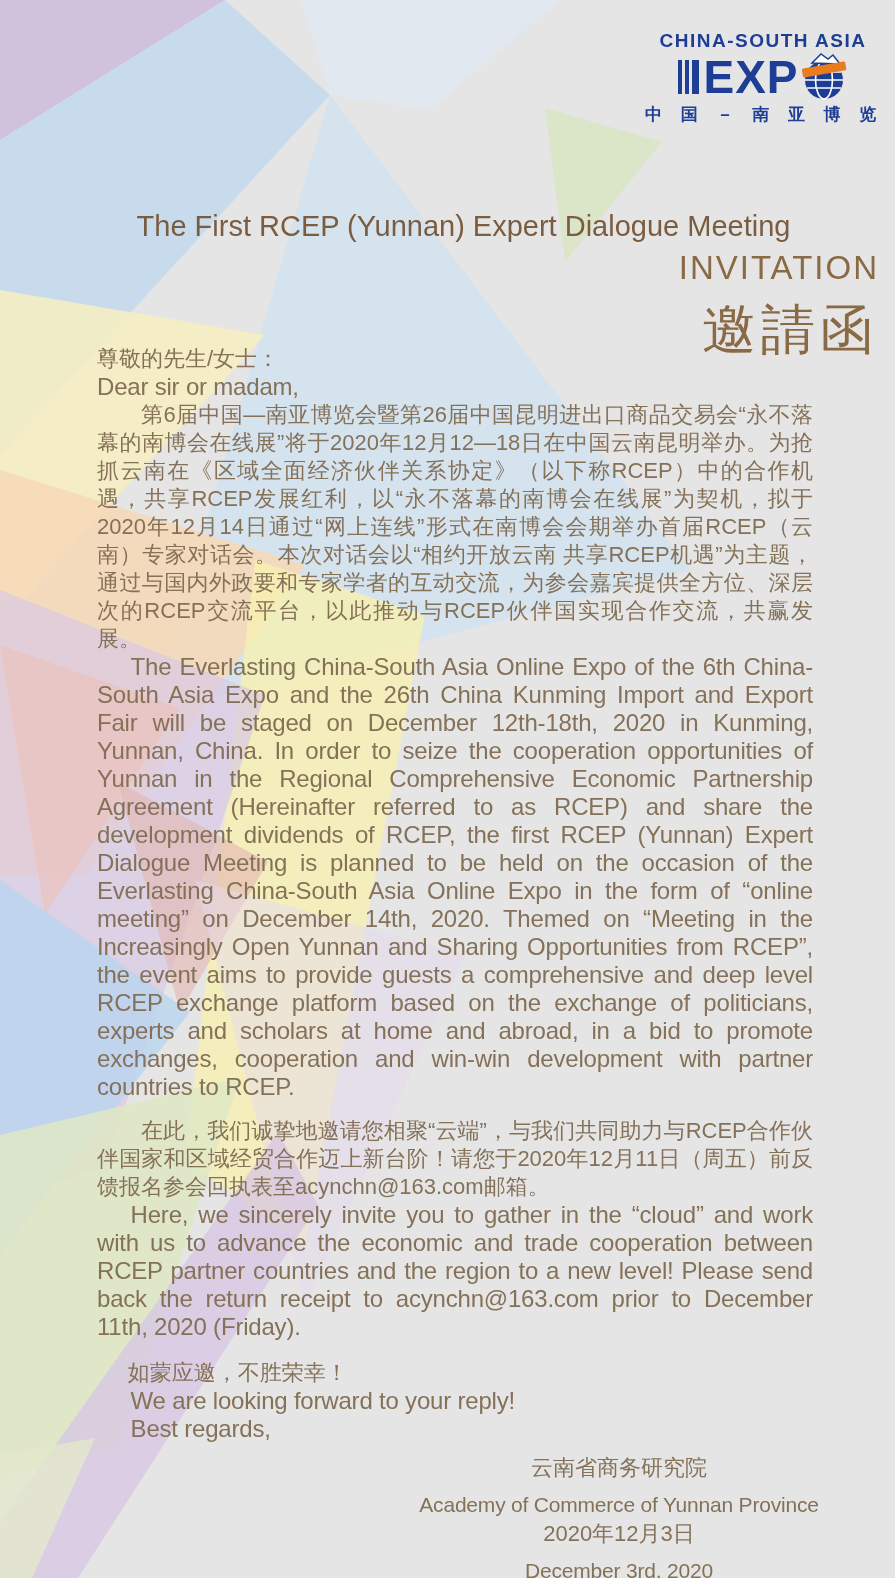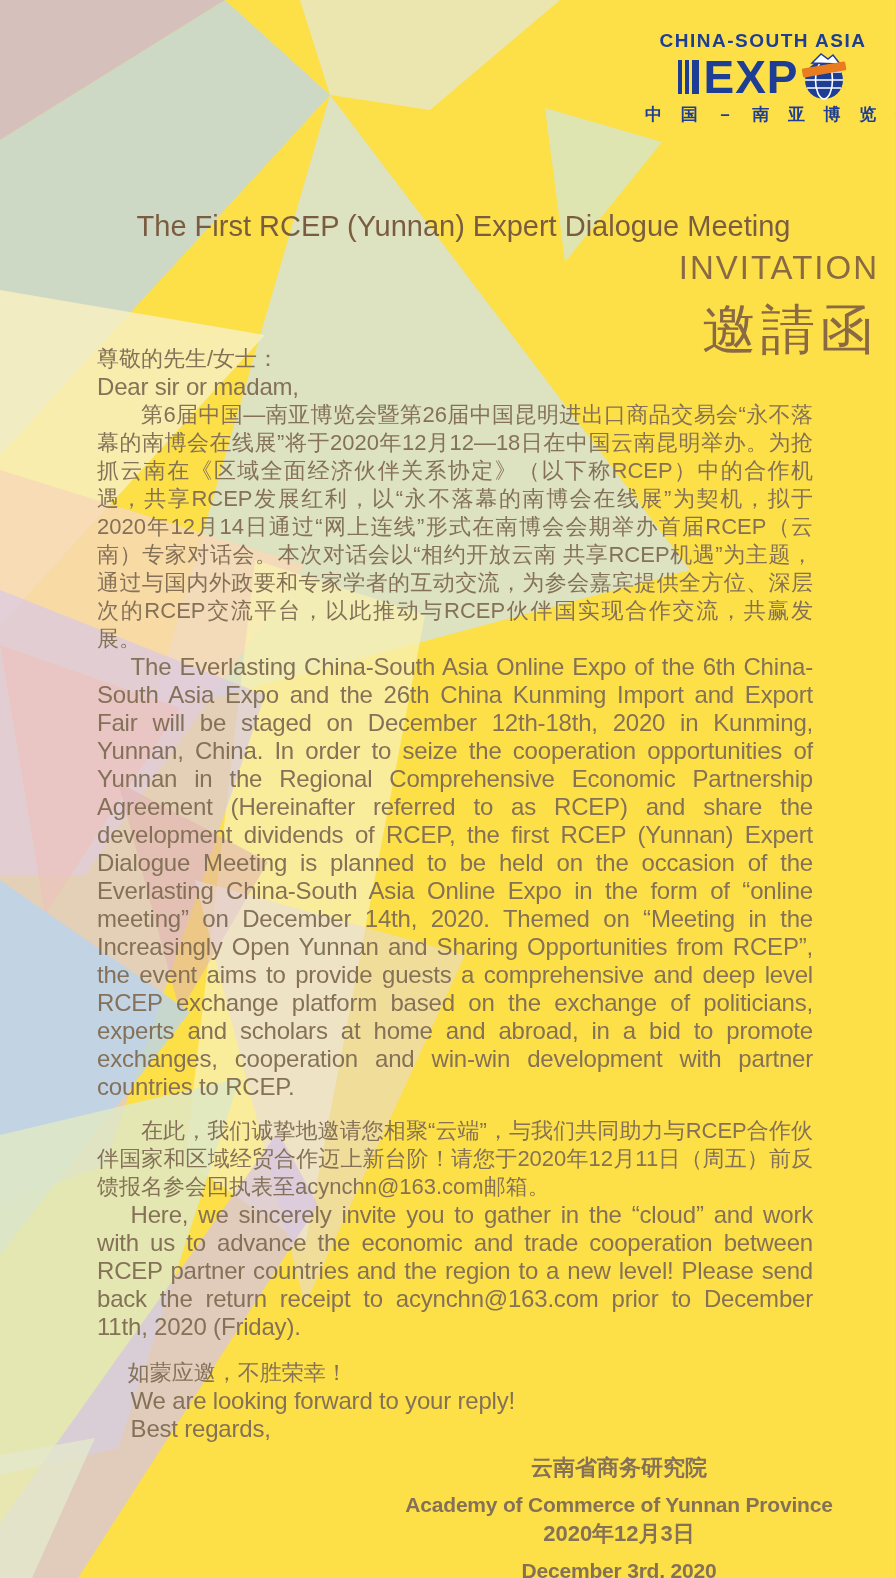--- a/index.html
+++ b/index.html
@@ -1,18 +1,18 @@
 <!DOCTYPE html>
 <html><head>
 <meta charset="utf-8">
 <style>
   html,body { margin:0; padding:0; background:#ffffff; }
   .page {
     position:relative; width:895px; height:1578px;
-    background:#fde047; overflow:hidden;
+    background:#e5e5e5; overflow:hidden;
     font-family:"Liberation Sans", sans-serif;
   }
   .bg { position:absolute; left:0; top:0; width:895px; height:1578px; }
 
   
   .logo { position:absolute; top:30px; right:14px; width:236px; text-align:center; color:#1e3e96; }
   .logo-top { font-size:19px; font-weight:bold; letter-spacing:1.5px; white-space:nowrap; }
   .logo-main { display:flex; align-items:center; justify-content:center; height:48px; margin-top:1px; }
   .logo-bars { display:inline-flex; gap:3px; margin-right:4px; }
   .logo-bars i { display:block; width:4px; height:34px; background:#1e3e96; }
@@ -40,21 +40,21 @@
   .letter p { margin:0; line-height:28px; }
   .cn { font-size:22px; }
   .en { font-size:24px; letter-spacing:-0.2px; }
   .indent-cn { text-indent:2em; }
   .indent-en { text-indent:1.4em; }
   .gap-sm { margin-top:16px !important; }
   .gap-md { margin-top:18px !important; }
   .closing { text-align:left; padding-left:1.4em; }
 
   .signature { margin-top:10px; margin-left:292px; width:460px; text-align:center; }
-  .signature p { line-height:29px;font-weight:bold; }
+  .signature p { line-height:29px; }
   .signature .cn { font-size:22px; }
   .signature .en { font-size:21px;margin-top:8px; }
 
   .contact { margin-top:22px; text-align:left; }
   .contact .cn { font-size:22px; }
   .contact .en { font-size:18px; color:#8d7b66; margin-top:12px; letter-spacing:0;font-weight:bold; }
 </style>
 </head>
 <body>
 

